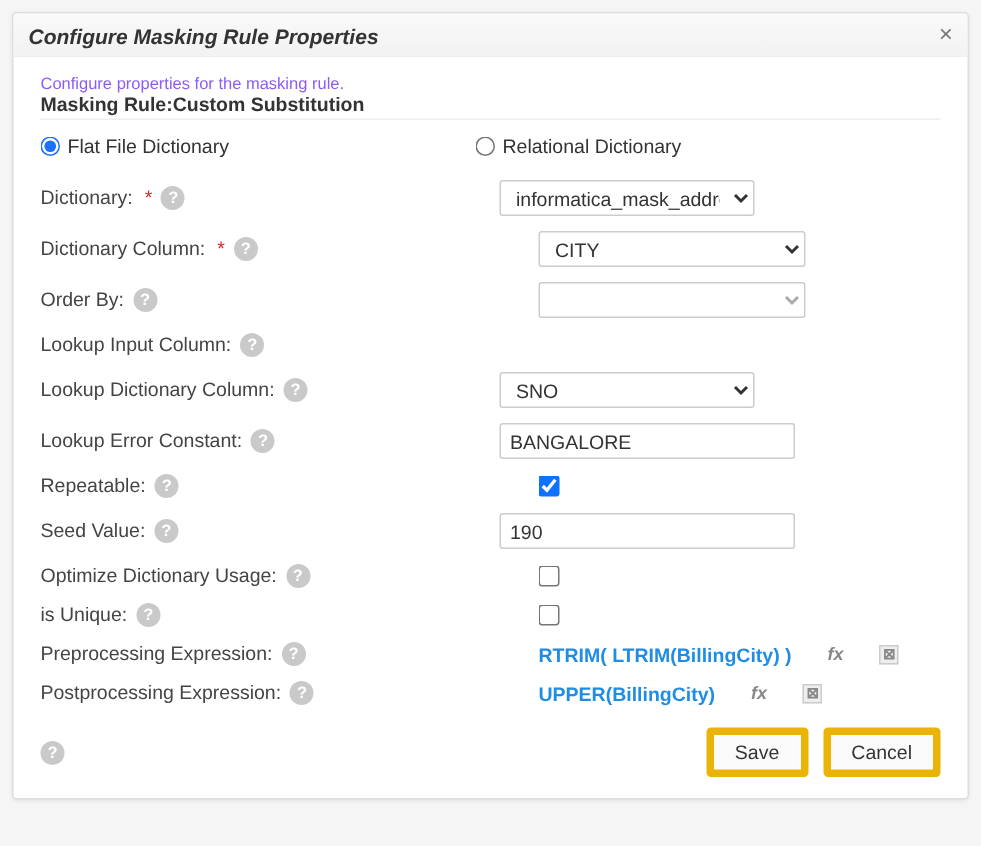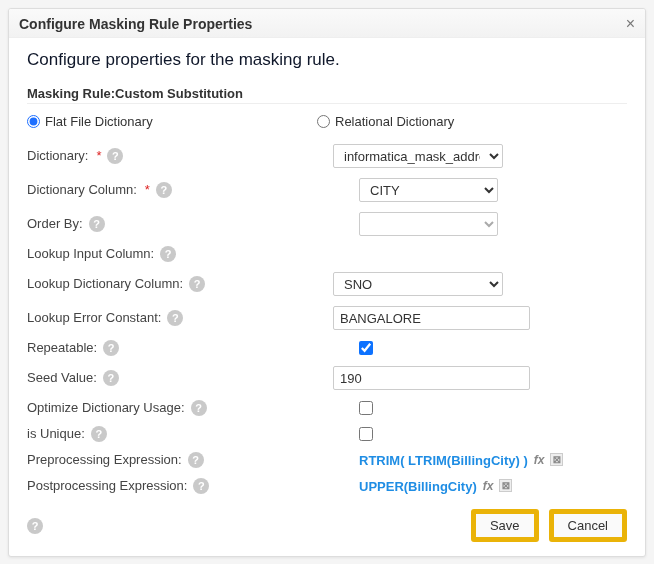--- a/index.html
+++ b/index.html
@@ -13,25 +13,26 @@
       padding: 0;
       overflow: hidden;
     }
     .titlebar {
       display: flex;
       justify-content: space-between;
       align-items: center;
       padding: 6px 10px 4px 10px;
       border-bottom: 1px solid #eee;
       background: linear-gradient(#fafafa,#f2f2f2);
+      font-style: italic;
     }
     .titlebar h2 { font-size: 14px; font-weight: bold; color: #333; }
     .close-x { cursor: pointer; font-size: 16px; color: #777; font-weight: 300; }
     .content { padding: 12px 18px 14px 18px; }
-    .descr { color: #0f172a; font-size: 17px; margin-bottom: 16px; }
+    .descr { color: #8b5cf6; font-size: 11px; }
     .rule-head { font-weight: bold; font-size: 13px; color: #333; margin-bottom: 10px; border-bottom: 1px solid #eee; padding-bottom: 2px; }
     .radio-row { display: flex; gap: 10px; align-items: center; margin-bottom: 10px; }
     .radio-row label { font-size: 13px; }
     .radio-slot { display: inline-flex; align-items: center; gap: 5px; }
     .radio-slot:first-child { width: 280px; }
     input[type=radio] { accent-color: #1e6fff; }
     .form-row { display: flex; align-items: center; padding: 5px 0; }
     .label-col { width: 306px; display: flex; align-items: flex-start; gap: 6px; font-size: 13px; color: #444; }
     .req { color: #d22; margin-left: 2px; }
     .help-icon {
@@ -50,24 +51,24 @@
     select, input[type=text] {
       height: 24px;
       border: 1px solid #ccc;
       background: #fff;
       padding: 0 6px;
       font-size: 13px;
       color: #333;
       border-radius: 2px;
     }
     select { width: 170px; }
-    .sel-narrow { width: 139px; }
+    .sel-narrow { width: 178px; }
     input[type=text] { width: 197px; }
     input[type=checkbox] { width: 14px; height: 14px; accent-color: #0d72ff; margin-left: 26px; }
-    .expr { color: #1f8de4; font-weight: bold; font-size: 13px; display: inline-flex; align-items: flex-start; gap: 6px; margin-left: 26px;}
+    .expr { color: #1f8de4; font-weight: bold; font-size: 13px; display: inline-flex; align-items: center; gap: 24px; margin-left: 26px;}
     .fx { font-style: italic; color: #888; font-size: 12px; }
     .expr-del {
       display: inline-flex; align-items: center; justify-content: center;
       width: 13px; height: 13px; font-size: 10px;
       color: #888; background: #eee; border: 1px solid #ccc;
       cursor: pointer;
     }
     .footer { display: flex; justify-content: space-between; align-items: center; padding-top: 10px; }
     .btnbar { display: flex; gap: 10px; }
     .btn {

